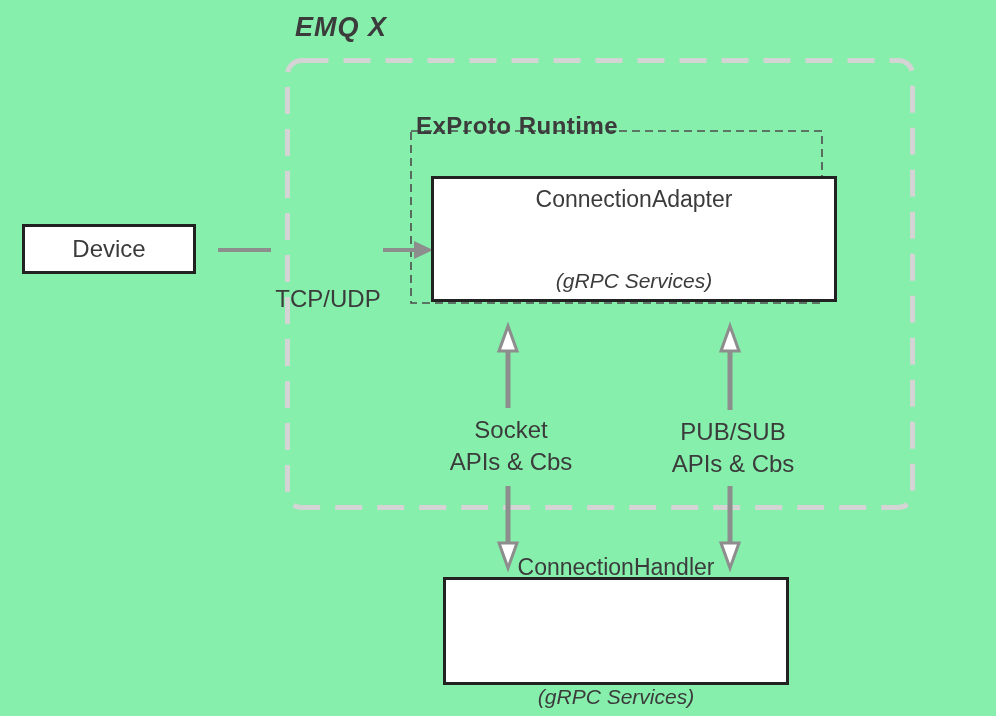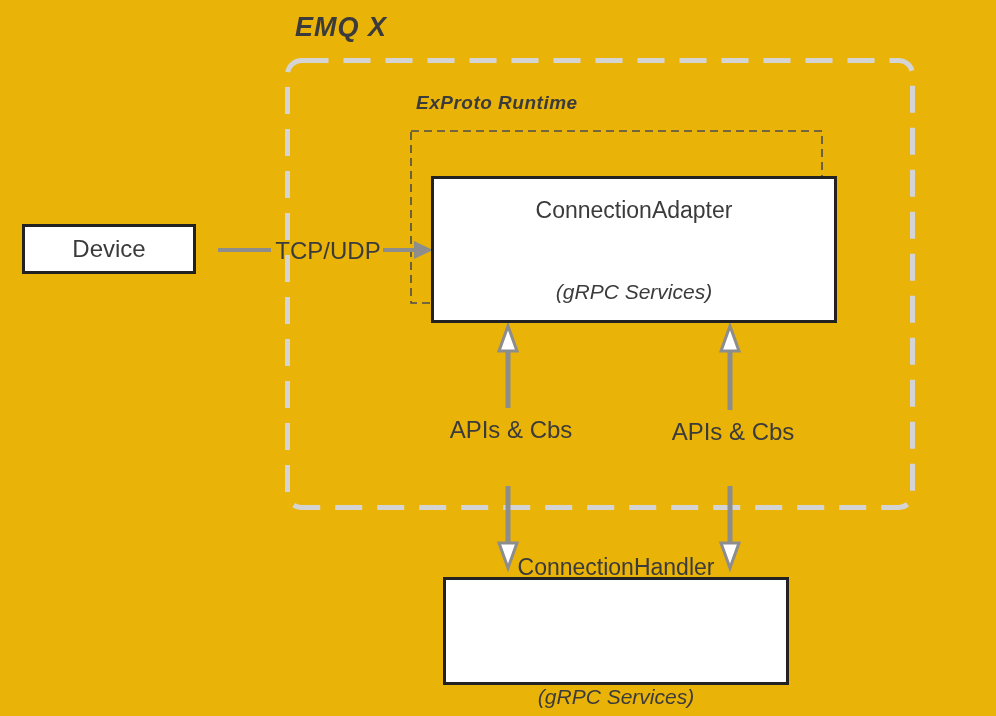--- a/index.html
+++ b/index.html
@@ -33,21 +33,21 @@
   }
 
   .node-device {
     left: 22px; top: 224px;
     width: 174px; height: 50px;
     font-size: 24px;
   }
 
   .node-adapter {
     left: 431px; top: 176px;
-    width: 406px; height: 147px;
+    width: 406px; height: 126px;
   }
 
   .node-handler {
     left: 443px; top: 577px;
     width: 346px; height: 108px; gap: 48px;
   }
 
   .node-title { font-size: 23px; line-height: 36px; }
   .node-subtitle { font-style: italic; font-size: 21px; line-height: 32px; margin-top: 48px; }
 
@@ -59,23 +59,22 @@
 
   .label-emqx {
     left: 295px; top: 12px;
     font-size: 27px;
     font-style: italic;
     font-weight: 600;
     letter-spacing: 1px;
   }
 
   .label-exproto {
-    left: 416px; top: 92px;
-    font-size: 19px;
-    font-style: italic;
+    left: 416px; top: 112px;
+    font-size: 24px;
     font-weight: 600;
     letter-spacing: 0.5px;
   }
 
   .label-tcpudp {
     left: 270px; top: 237px;
     width: 116px;
     text-align: center;
     font-size: 24px;
   }
@@ -91,21 +90,21 @@
 
   .edge-label-socket { left: 431px; top: 414px; }
   .edge-label-pubsub { left: 653px; top: 416px; }
 
   .hollow-head { fill: #ffffff; }
   .dashed-rect { fill: none; }
 </style>
 </head>
 <body>
 
-<div class="canvas" style="background: #eab308; color: rgb(59, 59, 59);">
+<div class="canvas" style="background: #86efac; color: rgb(59, 59, 59);">
 
   <svg class="edges-layer" viewBox="0 0 996 716">
 
     <rect class="dashed-rect" x="287.5" y="60.5" width="625" height="447" rx="14" stroke-width="5" stroke-dasharray="27 15" stroke="#d4d4d4"></rect>
 
     <rect class="dashed-rect" x="411" y="131" width="411" height="172" stroke-width="1.6" stroke-dasharray="8 5" stroke="#4d4d4d"></rect>
 
     <g>
       <line x1="218" y1="250" x2="271" y2="250" stroke-width="4" stroke="#8d8d8d"></line>
       <line x1="383" y1="250" x2="416" y2="250" stroke-width="4" stroke="#8d8d8d"></line>
@@ -128,32 +127,34 @@
   </svg>
 
   <div class="label label-emqx" style="color: rgb(59, 59, 59);">EMQ X</div>
 
   <div class="label label-exproto" style="color: rgb(59, 59, 59);">ExProto Runtime</div>
 
   <div class="node node-device" style="border-color: rgb(34, 34, 34); color: rgb(59, 59, 59);">
     <span>Device</span>
   </div>
 
-  <div class="label label-tcpudp" style="color: rgb(59, 59, 59);">TCP/UDP</div>
+  <div class="label label-tcpudp" style="color: rgb(59, 59, 59); margin-top: 48px;">TCP/UDP</div>
 
   <div class="node node-adapter" style="border-color: rgb(34, 34, 34); color: rgb(59, 59, 59);">
     <div class="node-title">ConnectionAdapter</div>
     <div class="node-subtitle">(gRPC Services)</div>
   </div>
 
   <div class="edge-label edge-label-socket" style="color: rgb(59, 59, 59);">
+    <div>Socket</div>
     <div>APIs &amp; Cbs</div>
   </div>
 
   <div class="edge-label edge-label-pubsub" style="color: rgb(59, 59, 59);">
+    <div>PUB/SUB</div>
     <div>APIs &amp; Cbs</div>
   </div>
 
   <div class="node node-handler" style="border-color: rgb(34, 34, 34); color: rgb(59, 59, 59);">
     <div class="node-title">ConnectionHandler</div>
     <div class="node-subtitle">(gRPC Services)</div>
   </div>
 
 </div>
 

